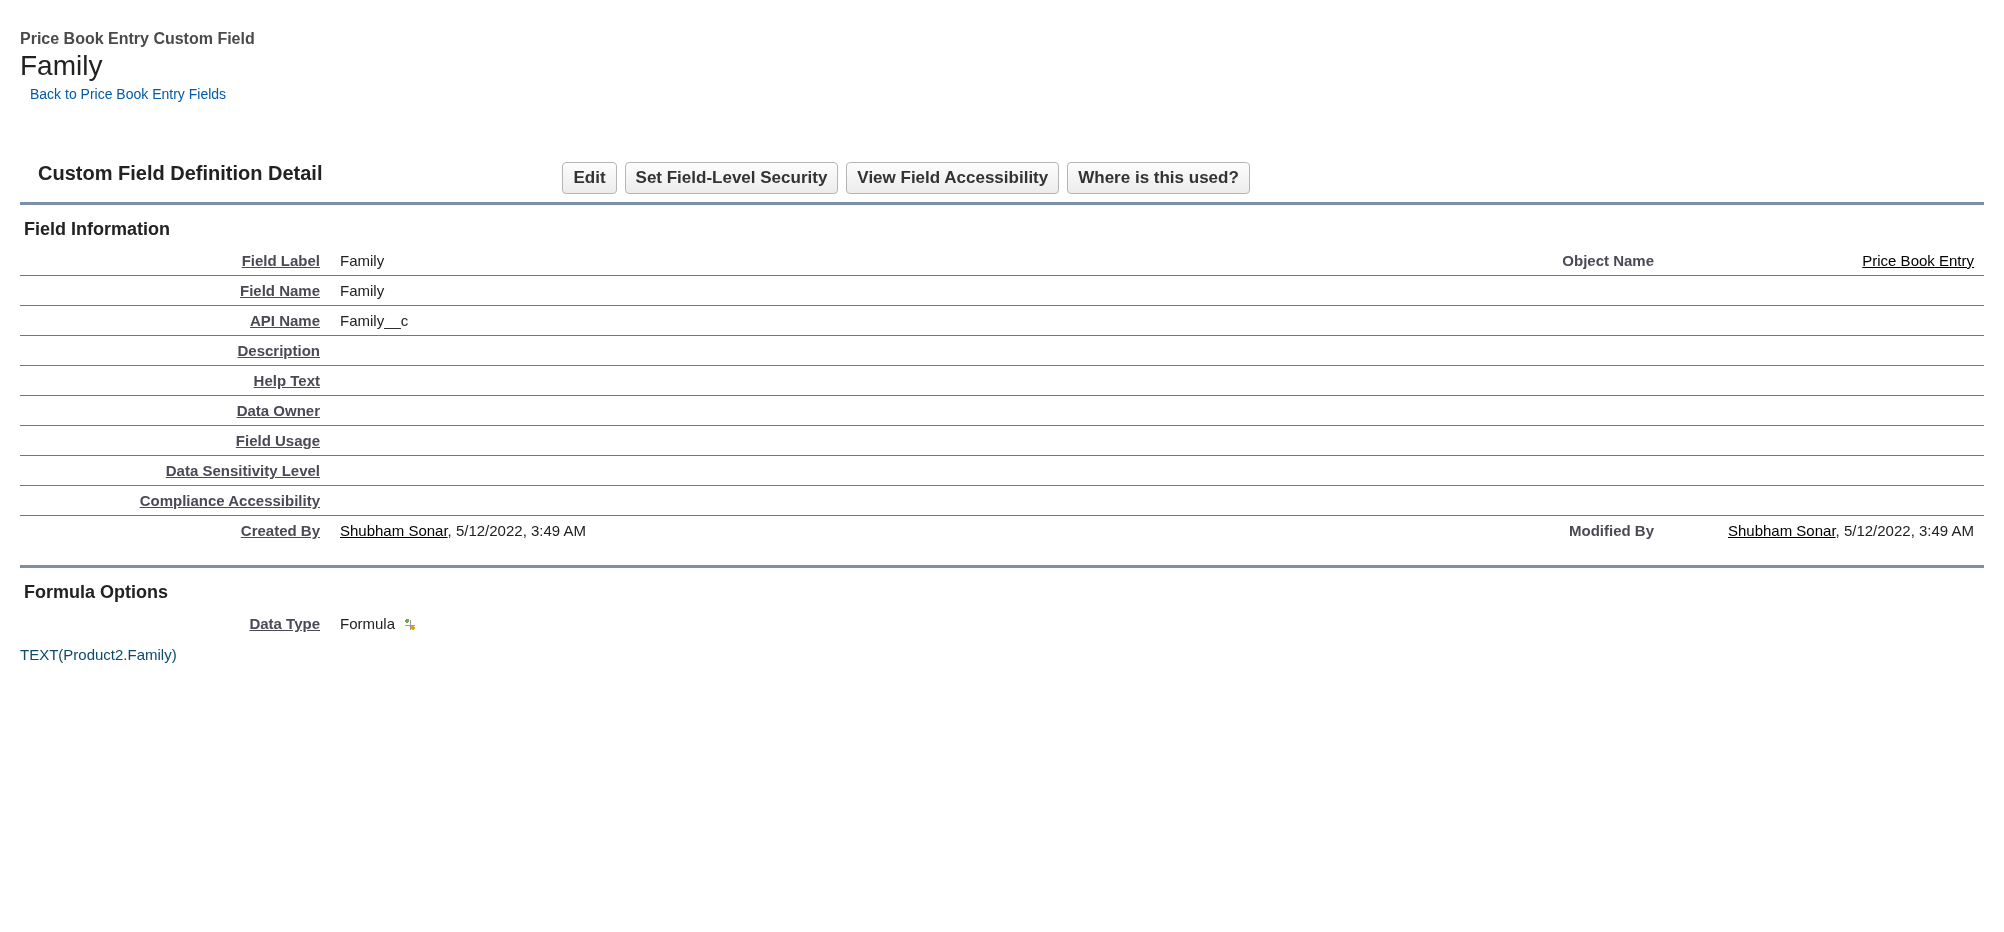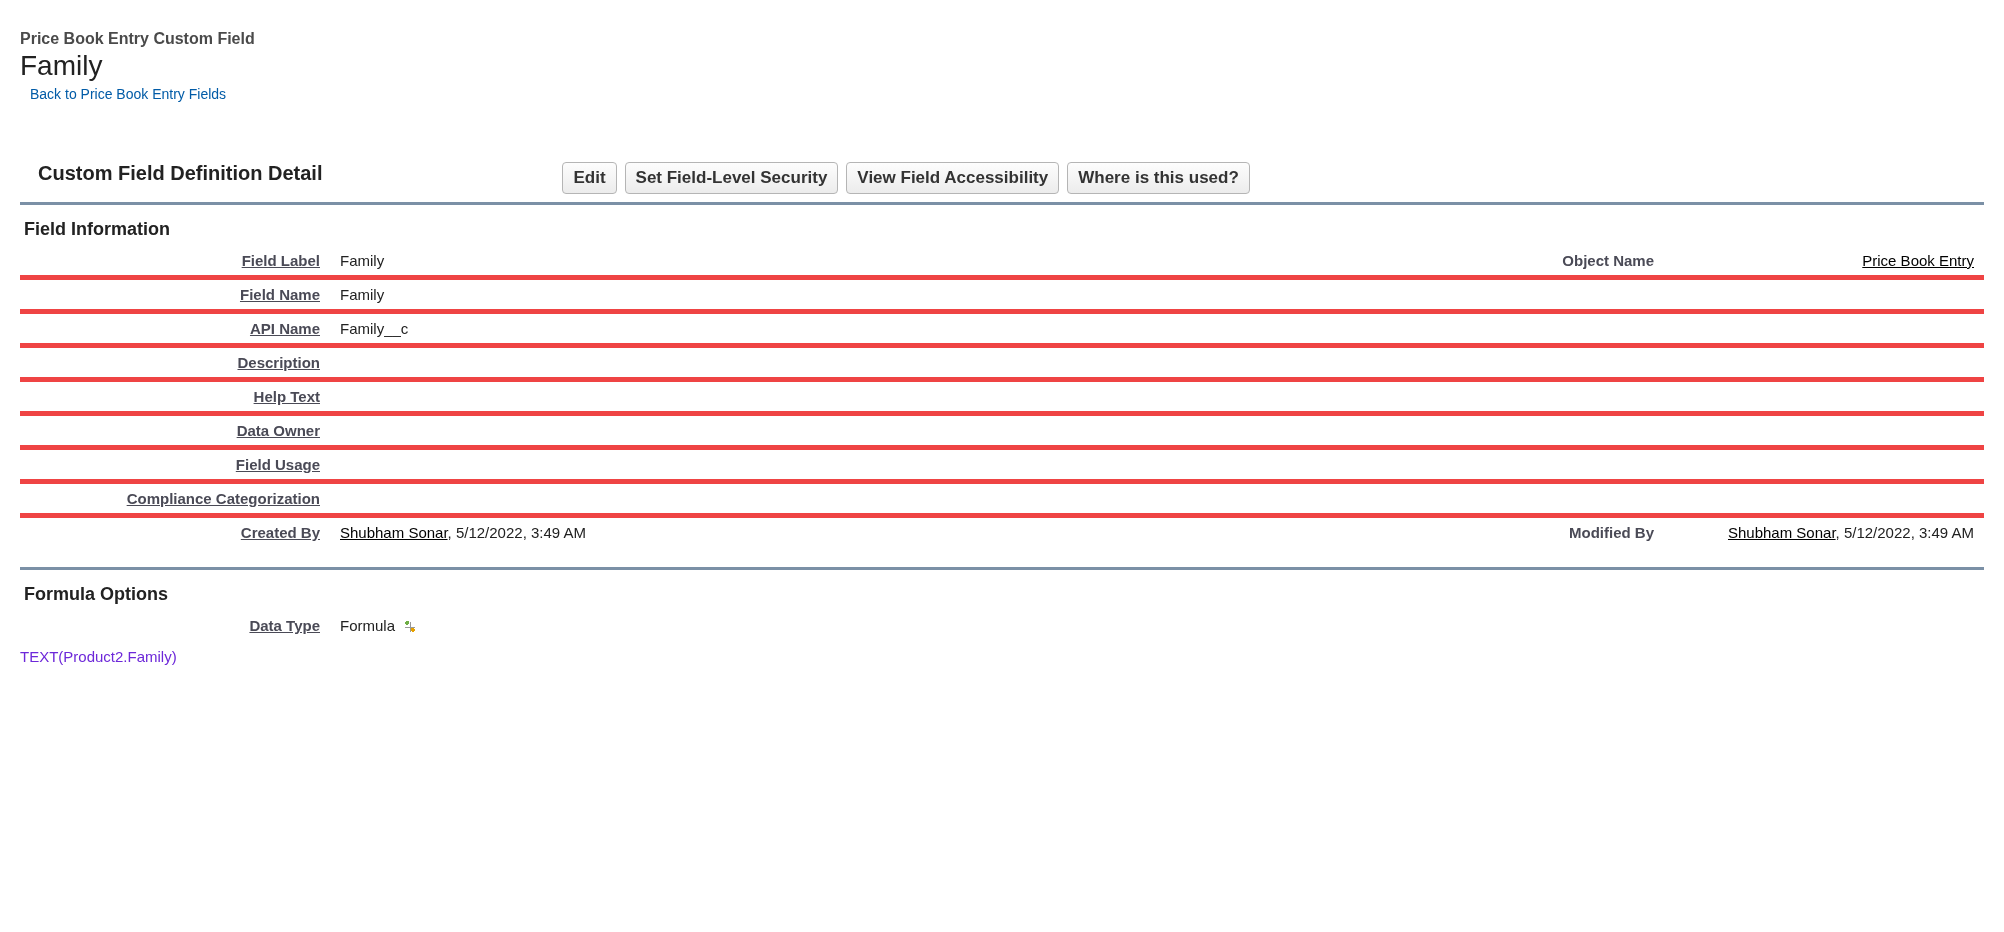--- a/index.html
+++ b/index.html
@@ -68,21 +68,21 @@
   }
 
   .detail-table {
     width: 100%;
     border-collapse: collapse;
   }
   .detail-table td {
     padding: 6px 10px;
     vertical-align: middle;
     font-size: 15px;
-    border-top: 5px solid #ef4444;
+    border-top: 1px solid #ef4444;
   }
   .detail-table tr:first-child td { border-top: none; }
   .lbl {
     text-align: right;
     color: #4a4a56;
     font-weight: bold;
     width: 310px;
     white-space: nowrap;
     text-decoration: underline;
   }
@@ -106,21 +106,21 @@
     color: #000;
     text-decoration: underline;
     cursor: pointer;
   }
   .section-divider {
     border-top: 3px solid #7b90a6;
     margin-top: 20px;
   }
   .formula-text {
     font-size: 15px;
-    color: #6d28d9;
+    color: #0c4a6e;
     padding: 8px 0 0 0;
   }
   .formula-icon {
     display: inline-block;
     width: 14px;
     height: 14px;
     vertical-align: middle;
     margin-left: 4px;
     background:
       radial-gradient(circle at 70% 70%, #e6a100 2px, transparent 2px),
@@ -191,21 +191,27 @@
     <td class="lbl-r"></td>
     <td class="val-r"></td>
   </tr>
   <tr>
     <td class="lbl">Field Usage</td>
     <td class="val"></td>
     <td class="lbl-r"></td>
     <td class="val-r"></td>
   </tr>
   <tr>
-    <td class="lbl">Compliance Categorization</td>
+    <td class="lbl">Data Sensitivity Level</td>
+    <td class="val"></td>
+    <td class="lbl-r"></td>
+    <td class="val-r"></td>
+  </tr>
+  <tr>
+    <td class="lbl">Compliance Accessibility</td>
     <td class="val"></td>
     <td class="lbl-r"></td>
     <td class="val-r"></td>
   </tr>
   <tr>
     <td class="lbl">Created By</td>
     <td class="val">
       <span class="link-underline">Shubham Sonar</span><span>, 5/12/2022, 3:49 AM</span>
     </td>
     <td class="lbl-r">Modified By</td>

